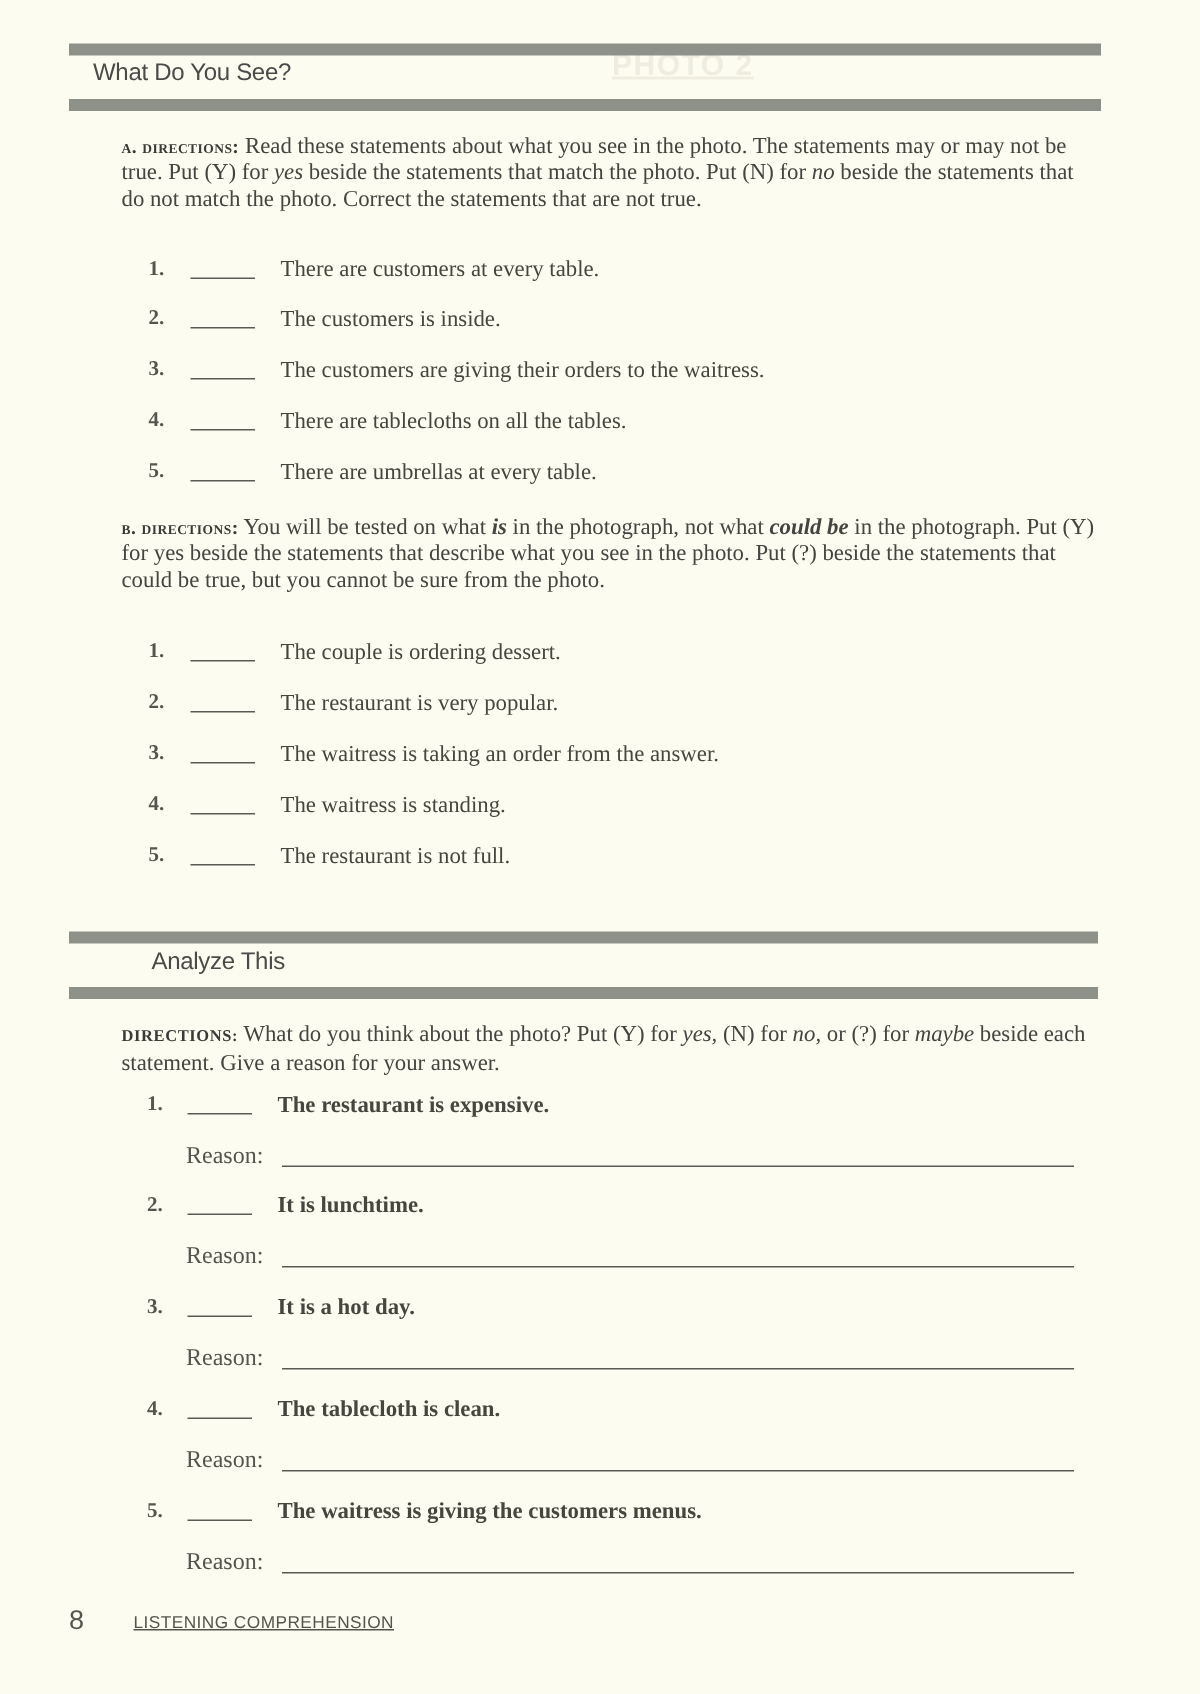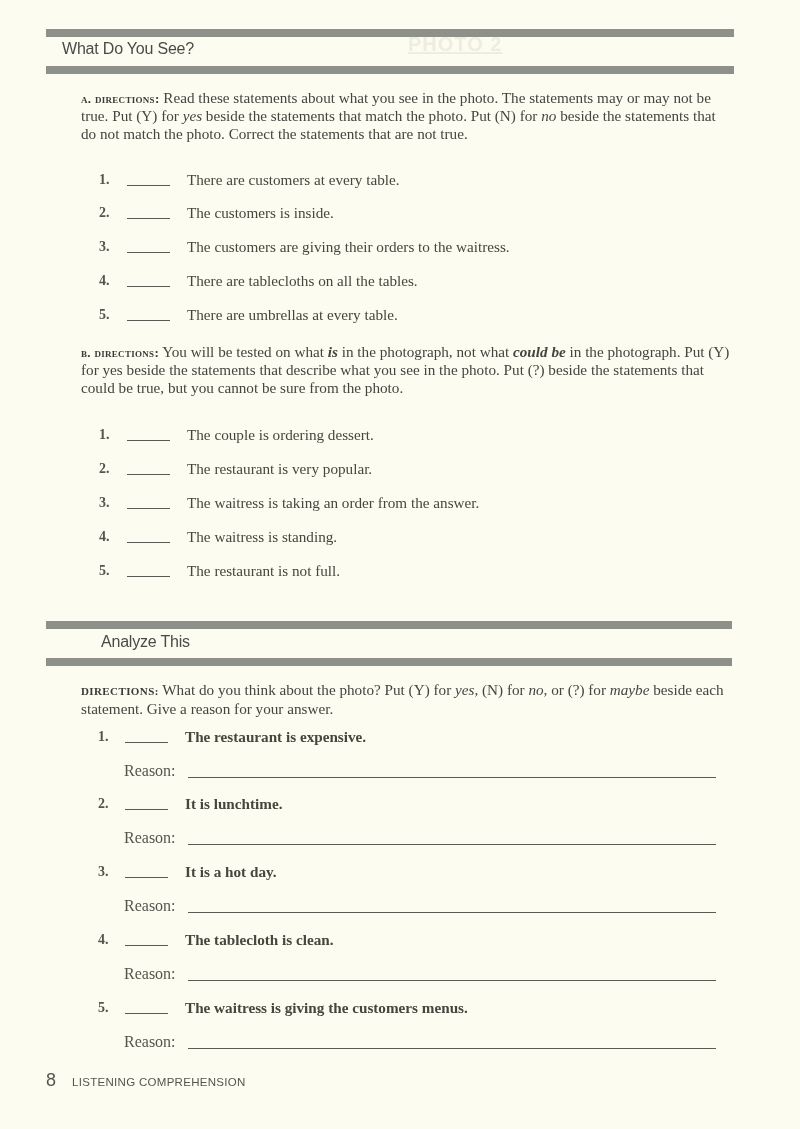--- a/index.html
+++ b/index.html
@@ -109,26 +109,27 @@
     .footer-page {
       position: absolute;
       left: 46px;
       top: 1070px;
       font-family: "Liberation Sans", "DejaVu Sans", sans-serif;
       font-size: 18px;
       color: #55554f;
     }
     .footer-title {
       position: absolute;
-      left: 72px;
+      left: 89px;
       top: 1076px;
       font-family: "Liberation Sans", "DejaVu Sans", sans-serif;
       font-size: 11.5px;
       letter-spacing: 0.3px;
       color: #55554f;
+      text-decoration: underline;
     }
     .ghost {
       position: absolute;
       left: 408px;
       top: 33px;
       font-family: "Liberation Sans", "DejaVu Sans", sans-serif;
       font-weight: bold;
       font-size: 20px;
       color: #eeeddf;
       letter-spacing: 1px;

